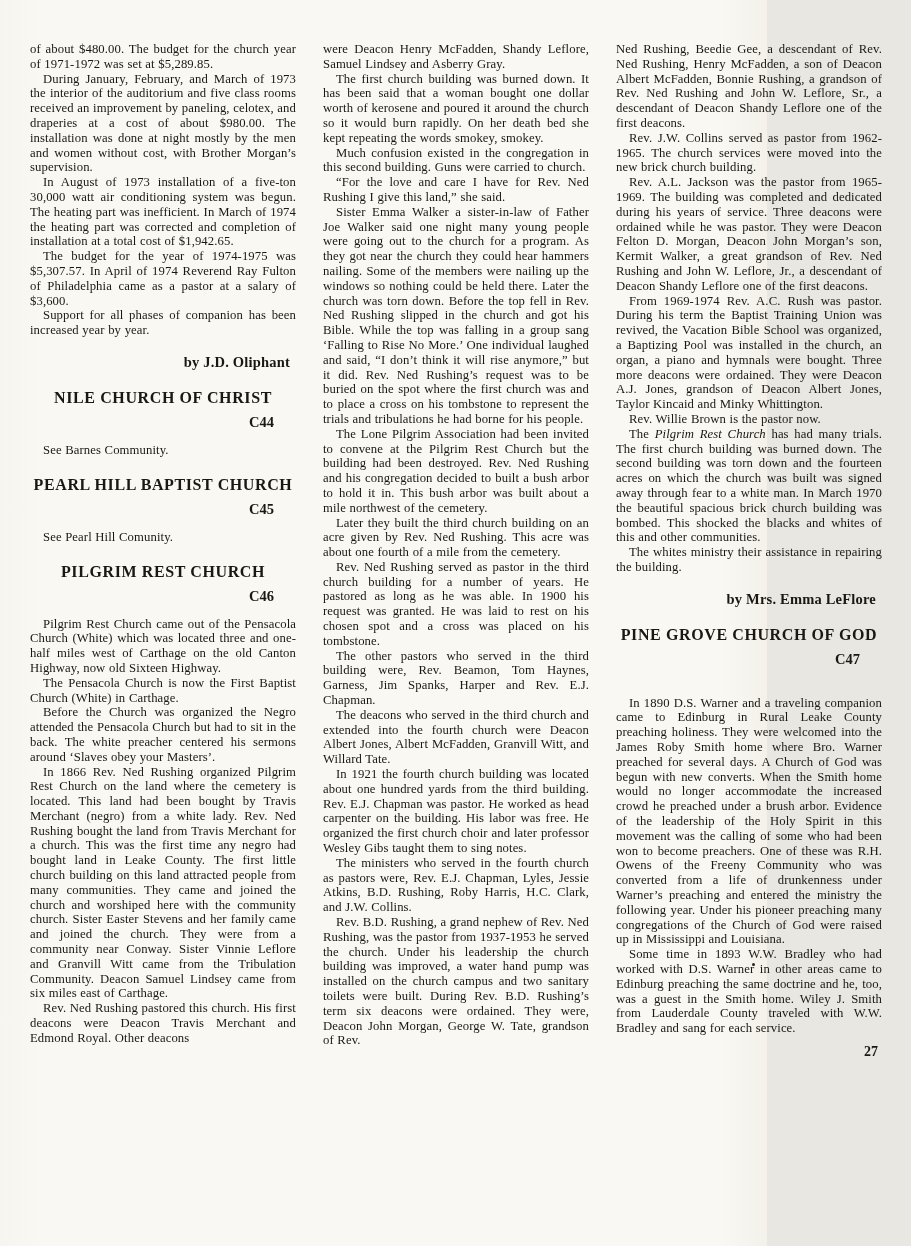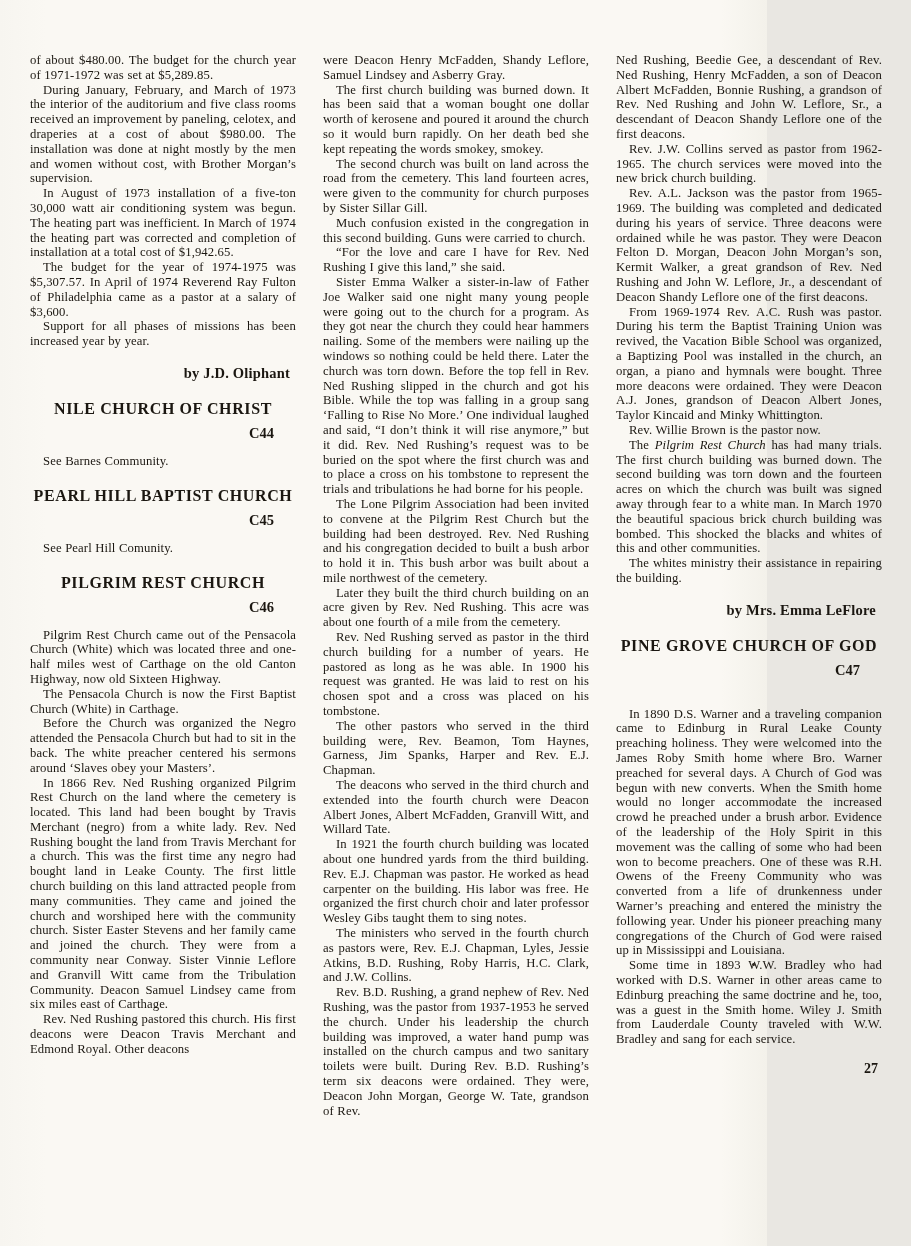--- a/index.html
+++ b/index.html
@@ -8,21 +8,21 @@
     background: #e9e7e2;
     font-family: "Liberation Serif", serif;
     overflow: hidden;
   }
   .page {
     position: relative;
     width: 767px; height: 1246px;
     background: linear-gradient(90deg, #f7f5f0 0%, #faf8f3 6%, #faf8f3 94%, #f3f1ea 100%);
     color: #1b1711;
     box-sizing: border-box;
-    padding: 53px 29px 0 30px;
+    padding: 42px 29px 0 30px;
   }
   .columns { display: flex; gap: 27px; }
   .col { width: 266px; flex: 0 0 266px; }
   .para {
     margin: 0;
     font-size: 12.7px;
     line-height: 14.8px;
     text-align: justify;
     text-indent: 13px;
     letter-spacing: 0.1px;
@@ -51,61 +51,60 @@
     padding-right: 22px;
     font-weight: bold;
     font-size: 14.5px;
     margin: 1px 0 12px 0;
   }
   .page-number {
     text-align: right;
     padding-right: 4px;
     font-weight: bold;
     font-size: 14px;
-    margin-top: 14px;
+    margin-top: 8px;
   }
   .it { font-style: italic; }
   .artifact-dot {
     position: absolute;
     right: 12px; top: 963px;
     width: 3px; height: 3px;
     background: #2a241c;
     border-radius: 50%;
   }
 </style>
 </head>
 <body>
 
 <div class="page">
   <div class="columns">
     <div class="col">
         <p class="para noindent">of about $480.00. The budget for the church year of 1971-1972 was set at $5,289.85.</p>
         <p class="para">During January, February, and March of 1973 the interior of the auditorium and five class rooms received an improvement by paneling, celotex, and draperies at a cost of about $980.00. The installation was done at night mostly by the men and women without cost, with Brother Morgan’s supervision.</p>
         <p class="para">In August of 1973 installation of a five-ton 30,000 watt air conditioning system was begun. The heating part was inefficient. In March of 1974 the heating part was corrected and completion of installation at a total cost of $1,942.65.</p>
         <p class="para">The budget for the year of 1974-1975 was $5,307.57. In April of 1974 Reverend Ray Fulton of Philadelphia came as a pastor at a salary of $3,600.</p>
-        <p class="para">Support for all phases of missions has been increased year by year.</p>
+        <p class="para">Support for all phases of companion has been increased year by year.</p>
         <p class="byline">by J.D. Oliphant</p>
         <h2 class="heading">NILE CHURCH OF CHRIST</h2>
         <div class="section-code">C44</div>
         <p class="para standalone">See Barnes Community.</p>
         <h2 class="heading">PEARL HILL BAPTIST CHURCH</h2>
         <div class="section-code">C45</div>
         <p class="para standalone">See Pearl Hill Comunity.</p>
         <h2 class="heading">PILGRIM REST CHURCH</h2>
         <div class="section-code">C46</div>
         <p class="para">Pilgrim Rest Church came out of the Pensacola Church (White) which was located three and one-half miles west of Carthage on the old Canton Highway, now old Sixteen Highway.</p>
         <p class="para">The Pensacola Church is now the First Baptist Church (White) in Carthage.</p>
         <p class="para">Before the Church was organized the Negro attended the Pensacola Church but had to sit in the back. The white preacher centered his sermons around ‘Slaves obey your Masters’.</p>
         <p class="para">In 1866 Rev. Ned Rushing organized Pilgrim Rest Church on the land where the cemetery is located. This land had been bought by Travis Merchant (negro) from a white lady. Rev. Ned Rushing bought the land from Travis Merchant for a church. This was the first time any negro had bought land in Leake County. The first little church building on this land attracted people from many communities. They came and joined the church and worshiped here with the community church. Sister Easter Stevens and her family came and joined the church. They were from a community near Conway. Sister Vinnie Leflore and Granvill Witt came from the Tribulation Community. Deacon Samuel Lindsey came from six miles east of Carthage.</p>
         <p class="para">Rev. Ned Rushing pastored this church. His first deacons were Deacon Travis Merchant and Edmond Royal. Other deacons</p>
       </div>
     <div class="col">
         <p class="para noindent">were Deacon Henry McFadden, Shandy Leflore, Samuel Lindsey and Asberry Gray.</p>
         <p class="para">The first church building was burned down. It has been said that a woman bought one dollar worth of kerosene and poured it around the church so it would burn rapidly. On her death bed she kept repeating the words smokey, smokey.</p>
-        <p class="para">The second church was built on land across the road from the cemetery. This land fourteen acres, were given to the community for church purposes by Sister Sillar Gill.</p>
         <p class="para">Much confusion existed in the congregation in this second building. Guns were carried to church.</p>
         <p class="para">“For the love and care I have for Rev. Ned Rushing I give this land,” she said.</p>
         <p class="para">Sister Emma Walker a sister-in-law of Father Joe Walker said one night many young people were going out to the church for a program. As they got near the church they could hear hammers nailing. Some of the members were nailing up the windows so nothing could be held there. Later the church was torn down. Before the top fell in Rev. Ned Rushing slipped in the church and got his Bible. While the top was falling in a group sang ‘Falling to Rise No More.’ One individual laughed and said, “I don’t think it will rise anymore,” but it did. Rev. Ned Rushing’s request was to be buried on the spot where the first church was and to place a cross on his tombstone to represent the trials and tribulations he had borne for his people.</p>
         <p class="para">The Lone Pilgrim Association had been invited to convene at the Pilgrim Rest Church but the building had been destroyed. Rev. Ned Rushing and his congregation decided to built a bush arbor to hold it in. This bush arbor was built about a mile northwest of the cemetery.</p>
         <p class="para">Later they built the third church building on an acre given by Rev. Ned Rushing. This acre was about one fourth of a mile from the cemetery.</p>
         <p class="para">Rev. Ned Rushing served as pastor in the third church building for a number of years. He pastored as long as he was able. In 1900 his request was granted. He was laid to rest on his chosen spot and a cross was placed on his tombstone.</p>
         <p class="para">The other pastors who served in the third building were, Rev. Beamon, Tom Haynes, Garness, Jim Spanks, Harper and Rev. E.J. Chapman.</p>
         <p class="para">The deacons who served in the third church and extended into the fourth church were Deacon Albert Jones, Albert McFadden, Granvill Witt, and Willard Tate.</p>
         <p class="para">In 1921 the fourth church building was located about one hundred yards from the third building. Rev. E.J. Chapman was pastor. He worked as head carpenter on the building. His labor was free. He organized the first church choir and later professor Wesley Gibs taught them to sing notes.</p>
         <p class="para">The ministers who served in the fourth church as pastors were, Rev. E.J. Chapman, Lyles, Jessie Atkins, B.D. Rushing, Roby Harris, H.C. Clark, and J.W. Collins.</p>

